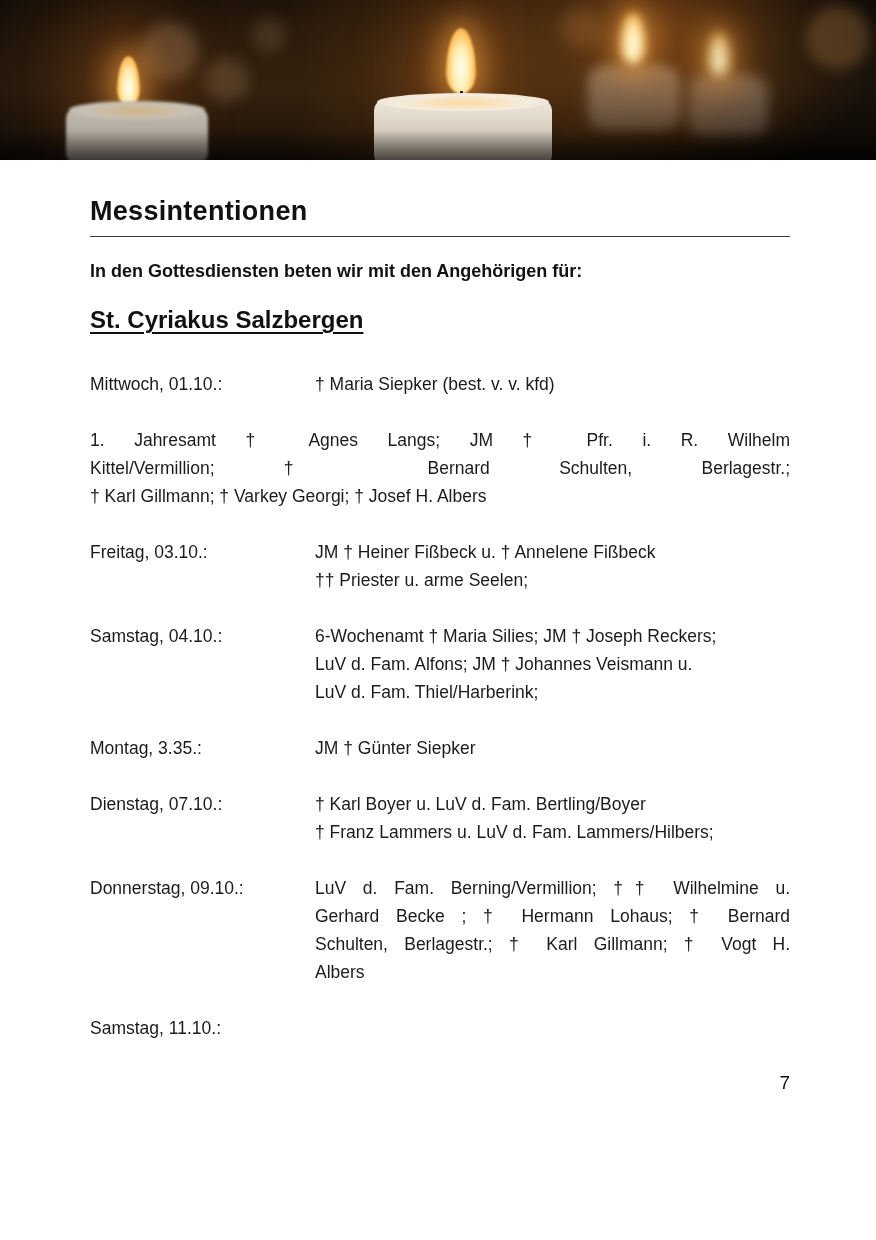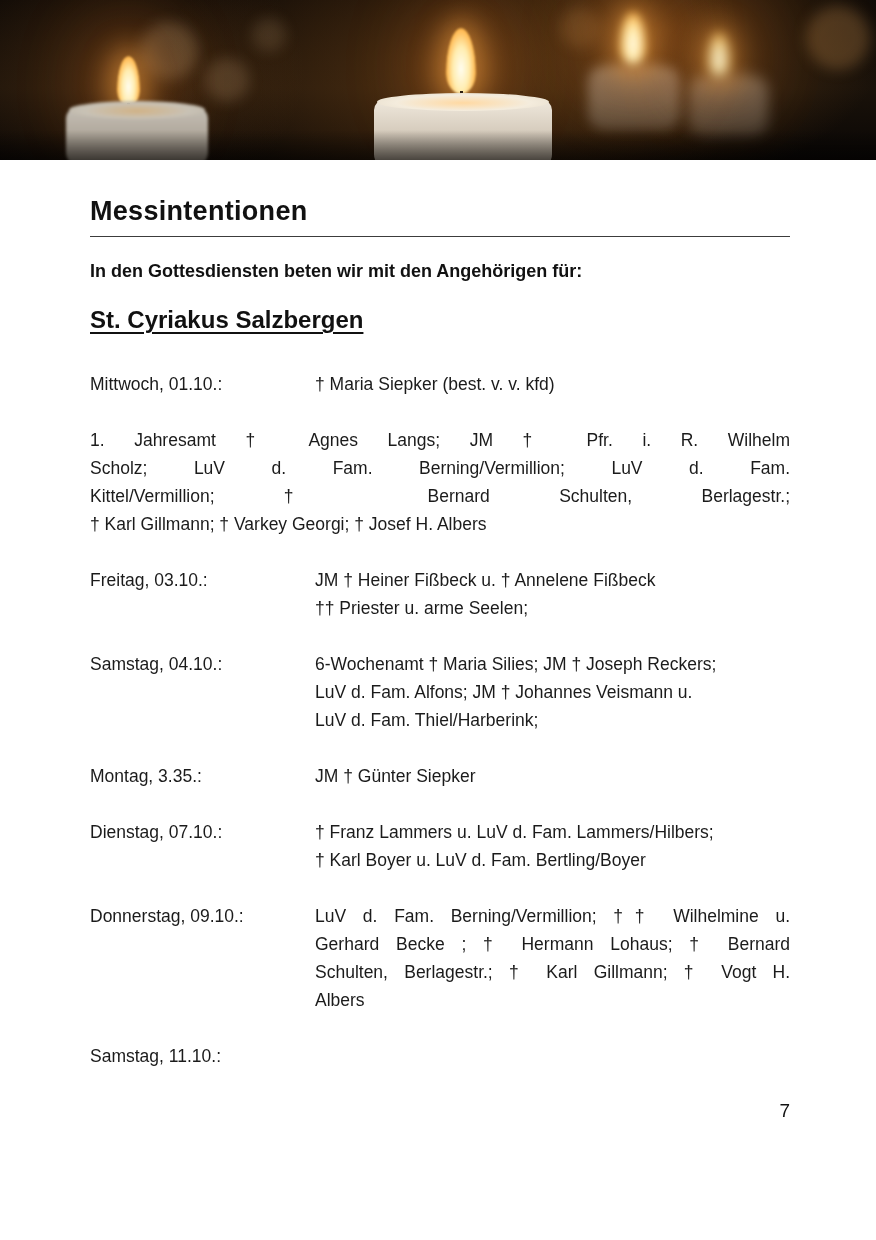--- a/index.html
+++ b/index.html
@@ -148,21 +148,20 @@
   <div class="entry">
     <div class="entry-date">Mittwoch, 01.10.:</div>
     <div class="entry-text">
             <div class="line">† Maria Siepker (best. v. v. kfd)</div>
           </div>
   </div>
 
   <div class="entry justify">
     <div class="entry-text">
             <div class="line">1. Jahresamt † Agnes Langs; JM † Pfr. i. R. Wilhelm</div>
-            <div class="line">Scholz; LuV d. Fam. Berning/Vermillion; LuV d. Fam.</div>
             <div class="line">Kittel/Vermillion; † Bernard Schulten, Berlagestr.;</div>
             <div class="line">† Karl Gillmann; † Varkey Georgi; † Josef H. Albers</div>
           </div>
   </div>
 
   <div class="entry">
     <div class="entry-date">Freitag, 03.10.:</div>
     <div class="entry-text">
             <div class="line">JM † Heiner Fißbeck u. † Annelene Fißbeck</div>
             <div class="line">†† Priester u. arme Seelen;</div>
@@ -181,22 +180,22 @@
   <div class="entry">
     <div class="entry-date">Montag, 3.35.:</div>
     <div class="entry-text">
             <div class="line">JM † Günter Siepker</div>
           </div>
   </div>
 
   <div class="entry">
     <div class="entry-date">Dienstag, 07.10.:</div>
     <div class="entry-text">
+            <div class="line">† Karl Boyer u. LuV d. Fam. Bertling/Boyer</div>
             <div class="line">† Franz Lammers u. LuV d. Fam. Lammers/Hilbers;</div>
-            <div class="line">† Karl Boyer u. LuV d. Fam. Bertling/Boyer</div>
           </div>
   </div>
 
   <div class="entry justify">
     <div class="entry-date">Donnerstag, 09.10.:</div>
     <div class="entry-text">
             <div class="line">LuV d. Fam. Berning/Vermillion; †† Wilhelmine u.</div>
             <div class="line">Gerhard Becke ; † Hermann Lohaus; † Bernard</div>
             <div class="line">Schulten, Berlagestr.; † Karl Gillmann; † Vogt H.</div>
             <div class="line">Albers</div>

